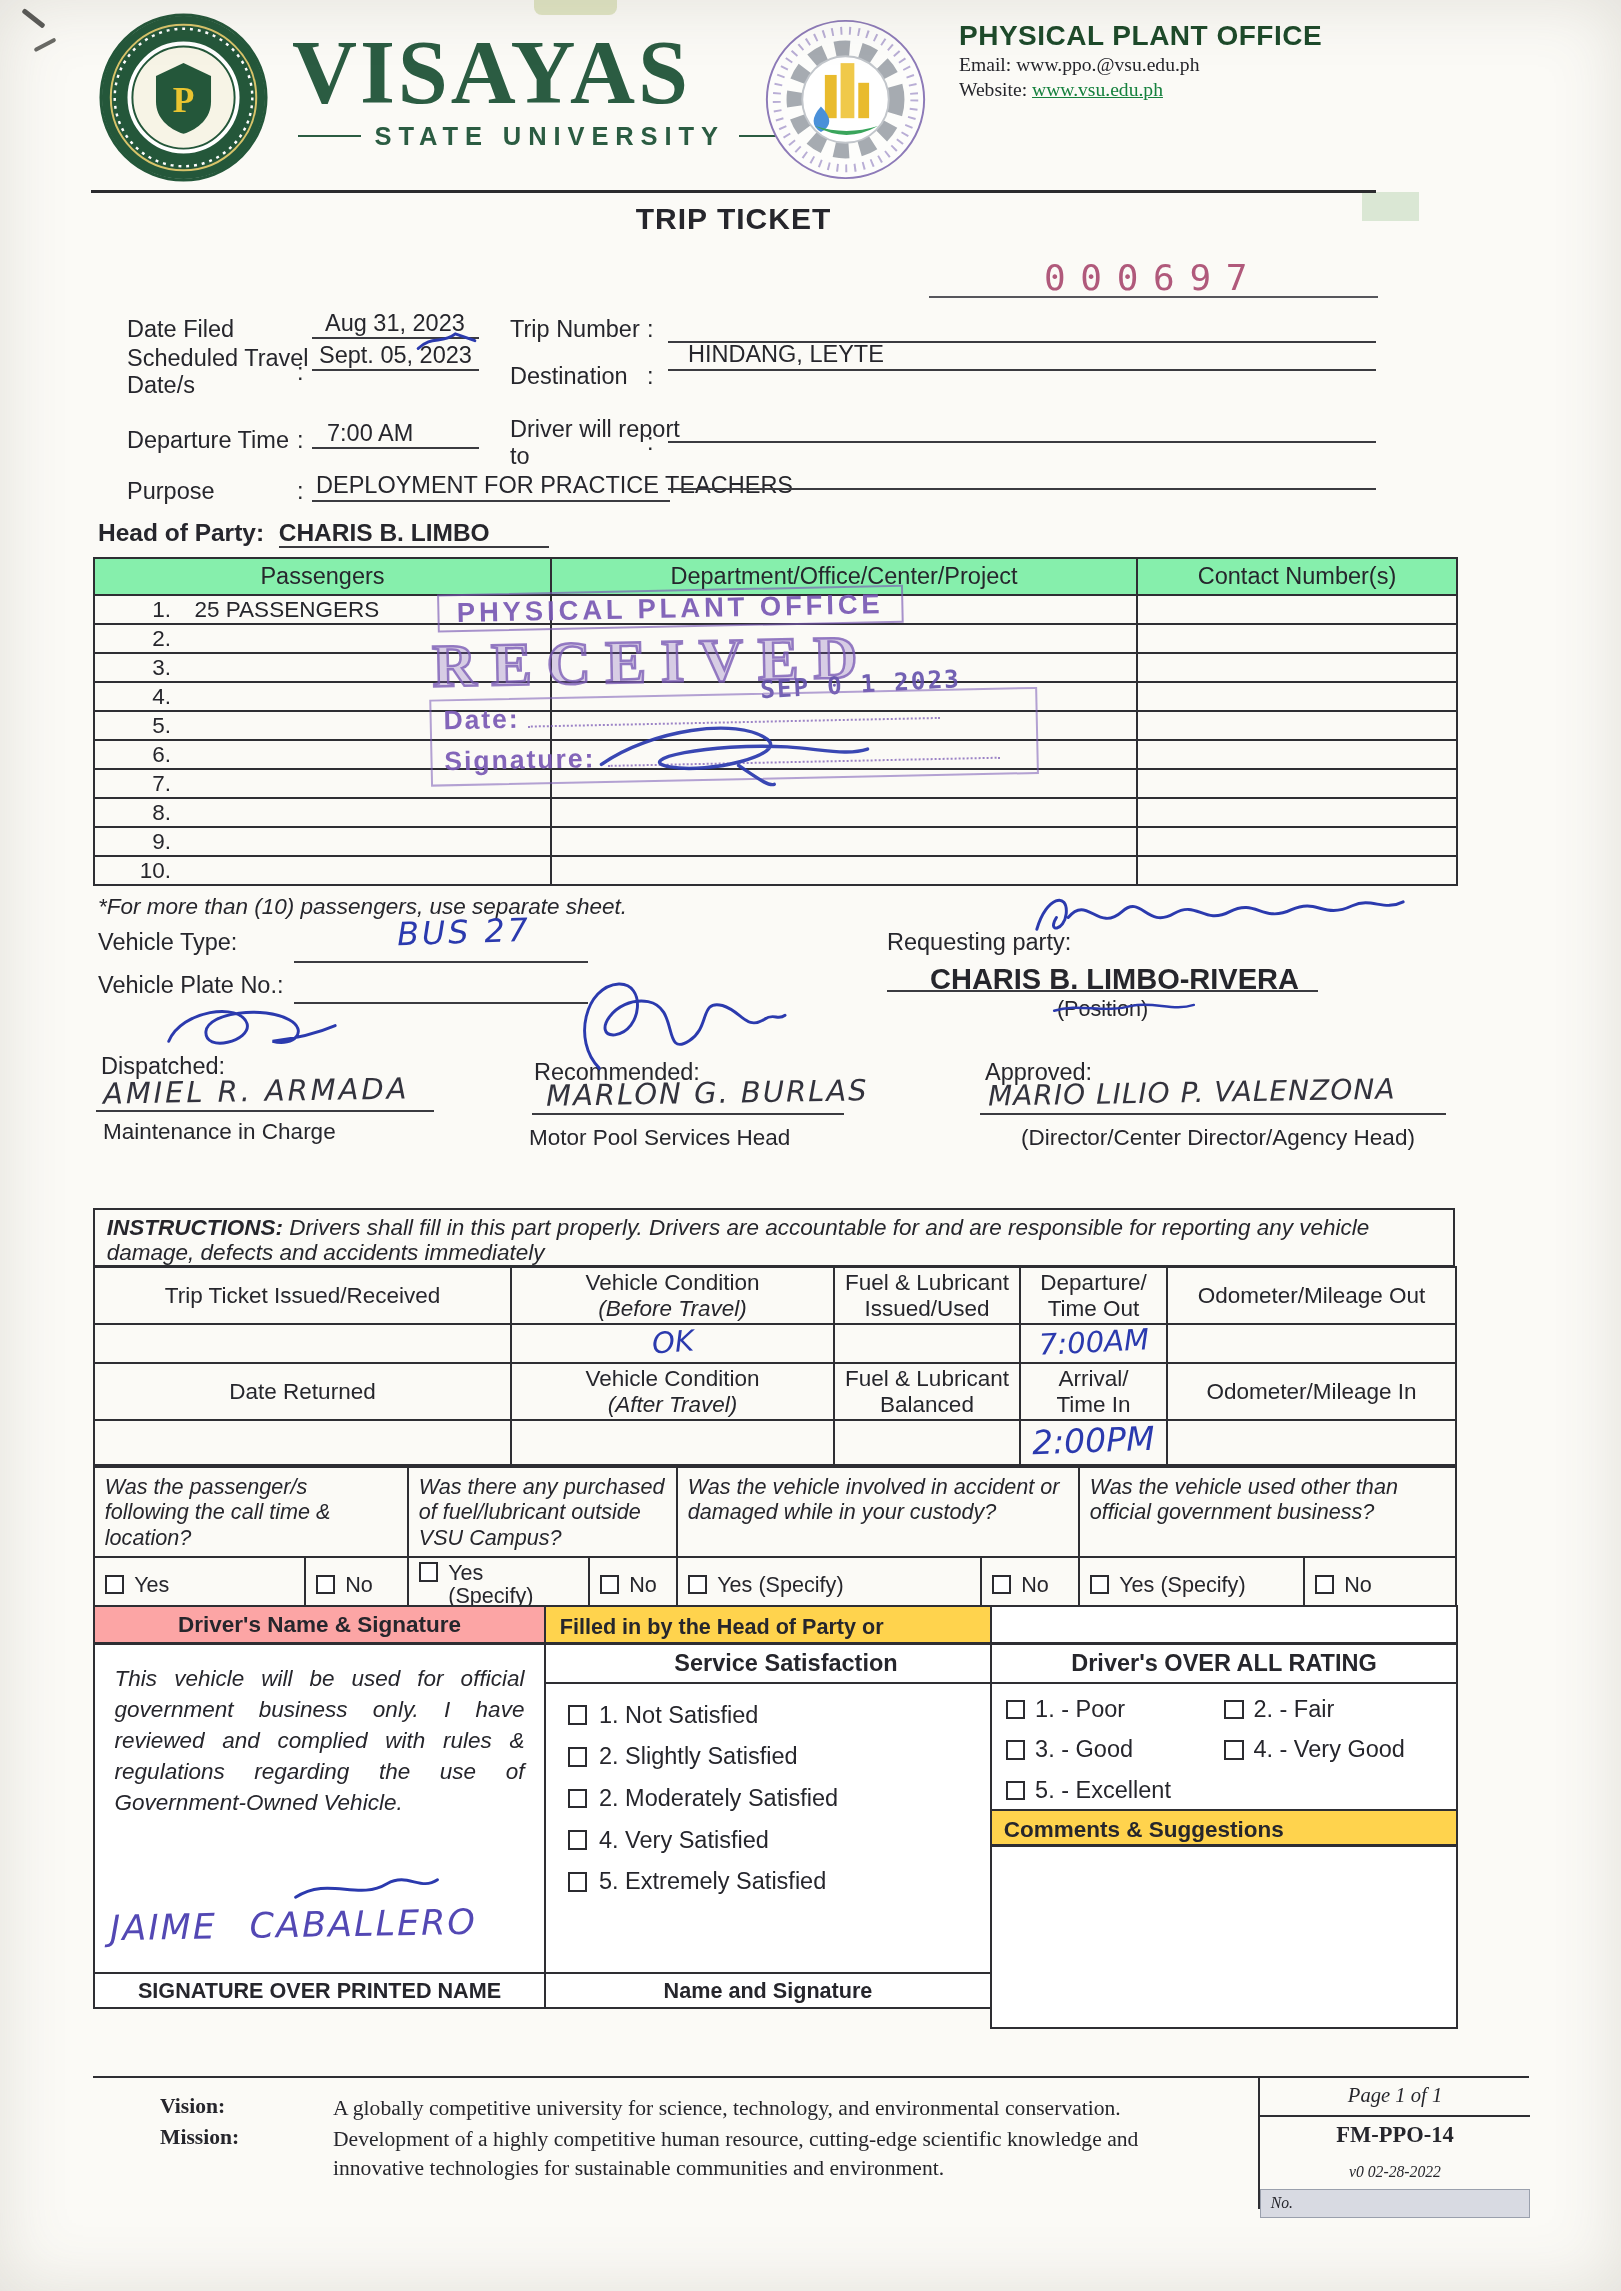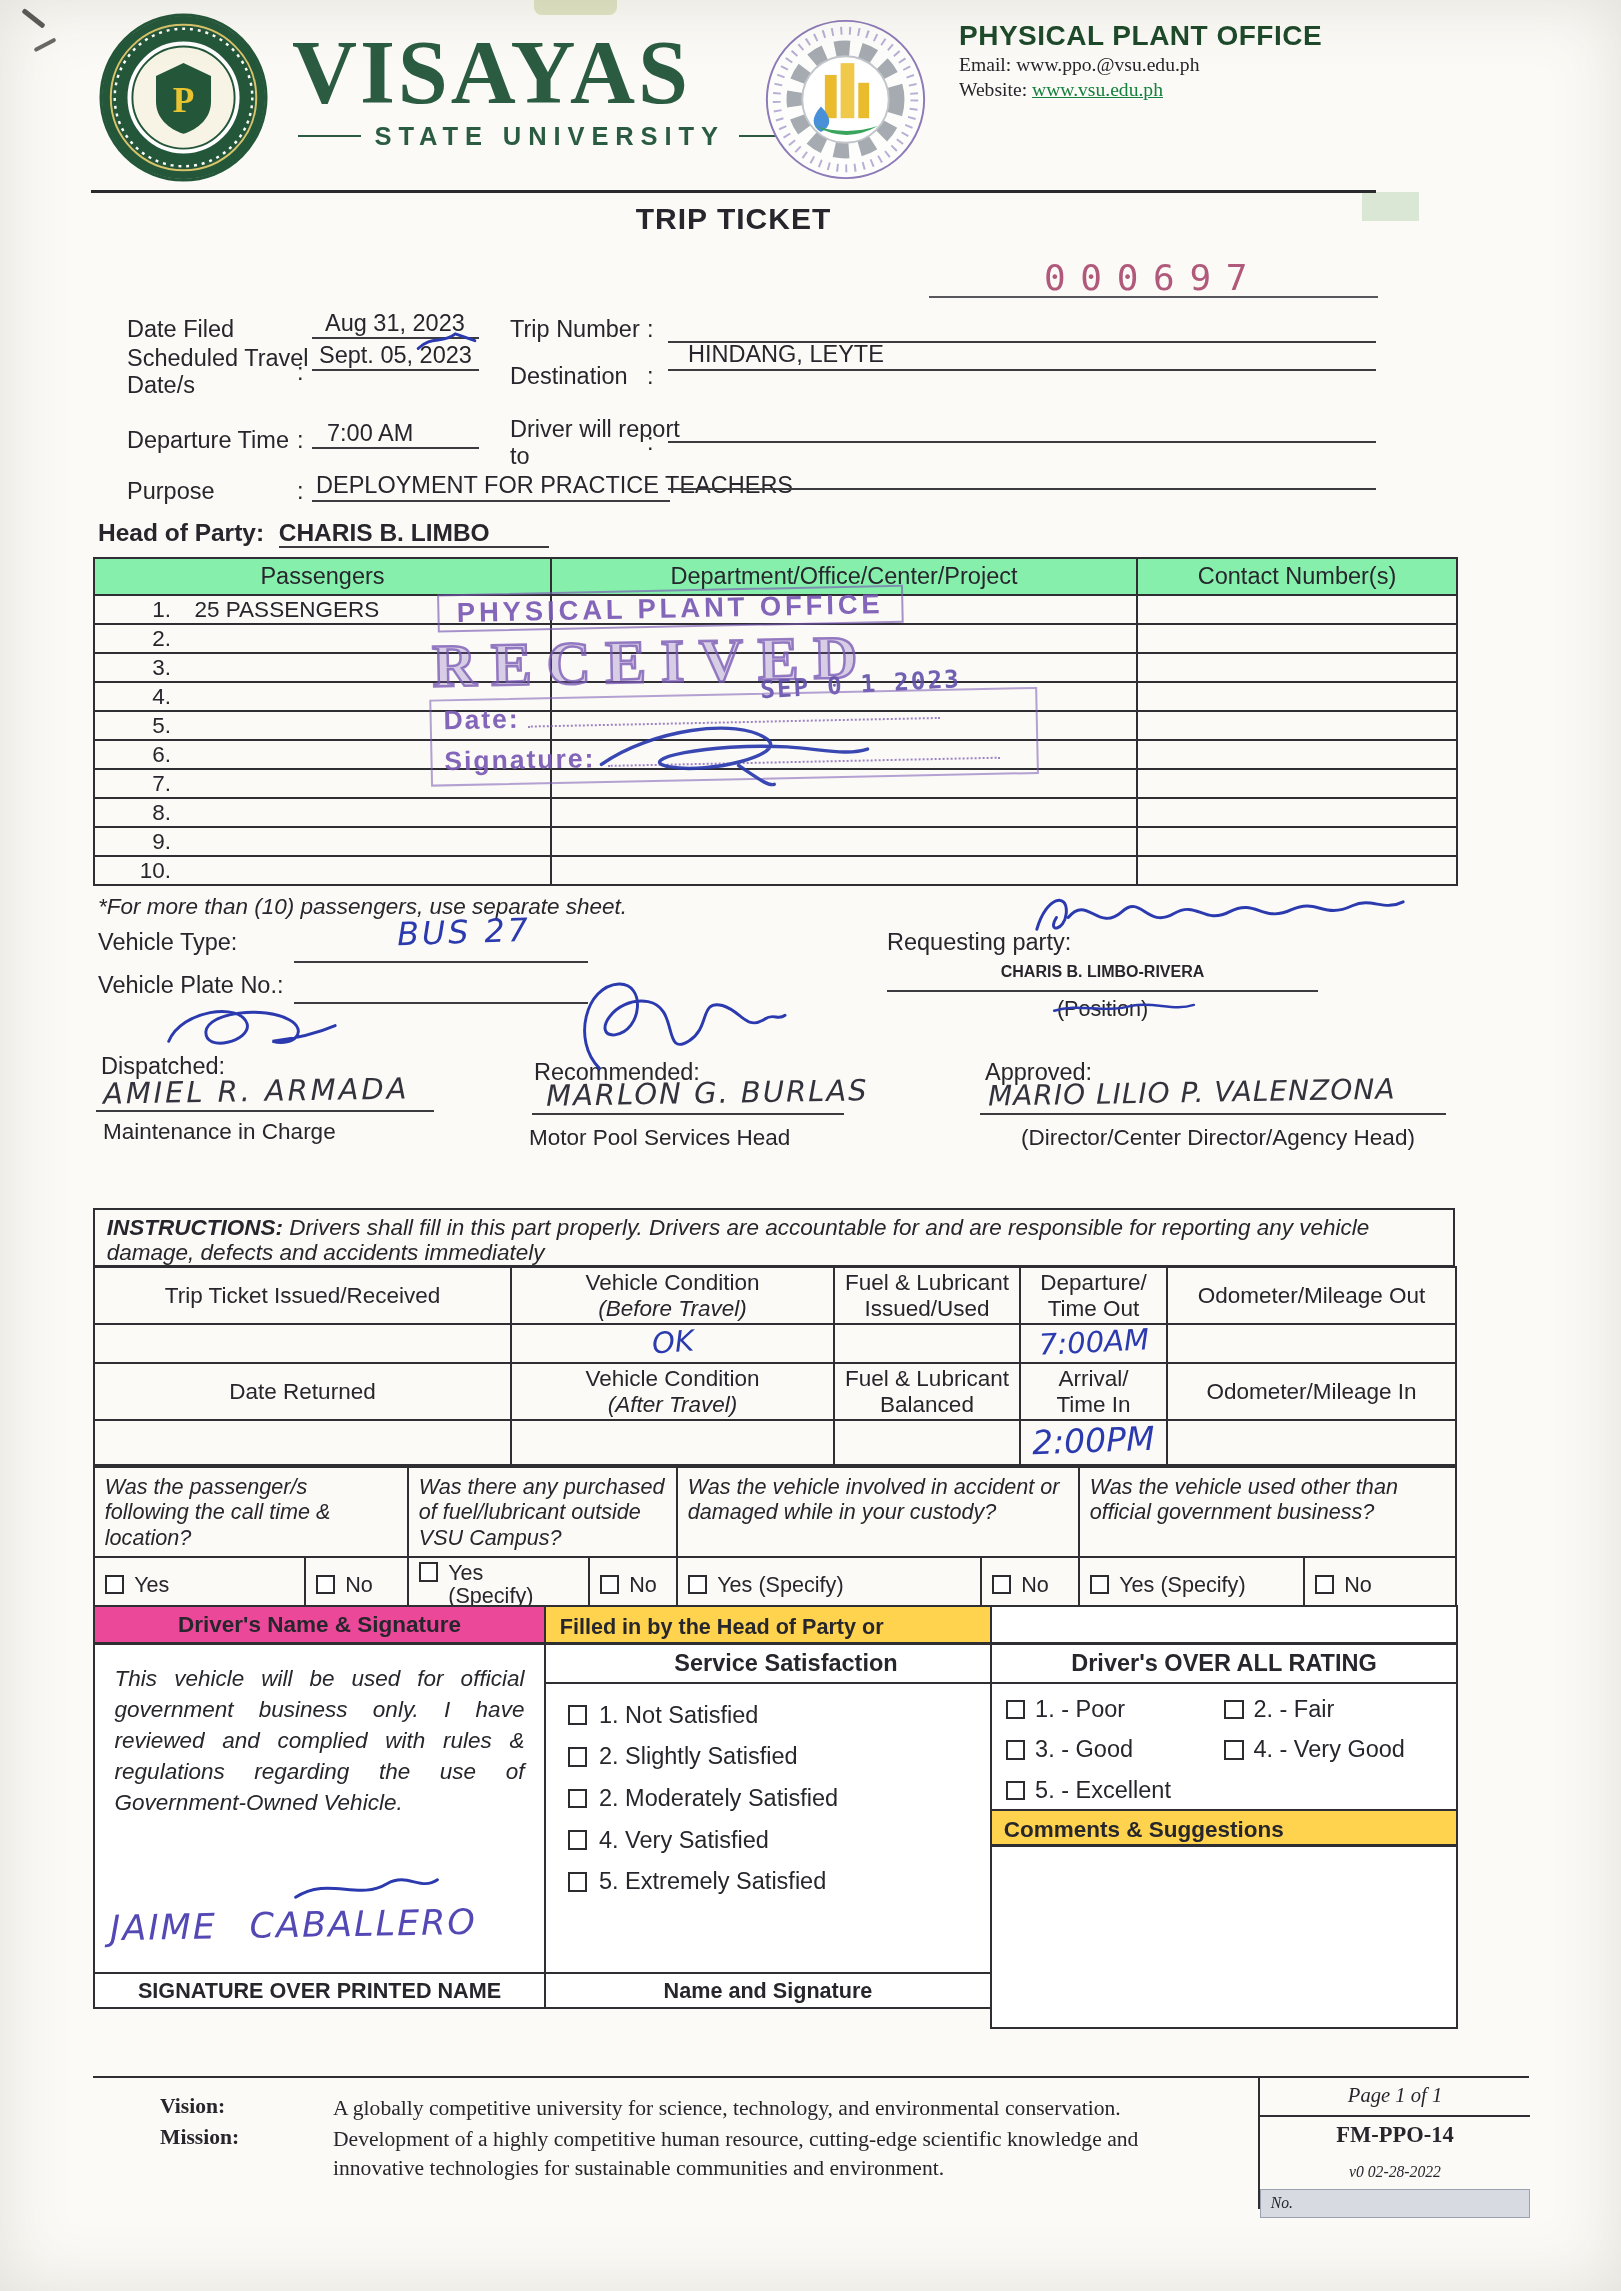--- a/index.html
+++ b/index.html
@@ -41,21 +41,21 @@
   
   .stamp{position:absolute;left:429px;top:588px;width:635px;color:#7a5ab5;transform:rotate(-1.2deg);opacity:.93;z-index:6}
   .stamp-office{display:inline-block;border:2.9px solid rgba(122,90,181,.7);padding:1px 17.6px;font-weight:bold;font-size:27.4px;letter-spacing:3.9px;margin-left:9.8px}
   .stamp-received{font-family:"Liberation Serif",serif;font-weight:bold;font-size:61px;letter-spacing:14.7px;line-height:63px;color:rgba(122,90,181,.30);-webkit-text-stroke:2.5px rgba(122,90,181,.85);margin-top:2px;margin-left:3.9px}
   .stamp-lower{border:2.9px solid rgba(122,90,181,.6);width:608px;padding:3.9px 11.8px 7.8px 11.8px;margin-top:2px;position:relative}
   .stamp-lbl{font-size:26.5px;font-weight:bold;letter-spacing:2px}
   .stamp-dot{display:inline-block;width:412px;border-bottom:2px dotted rgba(122,90,181,.8);height:19.6px;margin-left:7.8px}
   .stamp-datestamp{position:absolute;left:331px;top:84px;font-family:"DejaVu Sans Mono",monospace;font-weight:bold;font-size:24.5px;letter-spacing:2px;color:rgba(96,76,170,.95);transform:rotate(-2deg);white-space:nowrap}
   
   .cell{position:absolute;border:2px solid #2e2e33;background:#fff}
-  .gray{background:#ec4899}
+  .gray{background:#fca5a5}
   .yellow{background:#ffd34d}
   .ctr{display:flex;align-items:center;justify-content:center;text-align:center}
   .svc-item{display:flex;align-items:center;gap:11.8px;margin-bottom:14.7px;font-size:23.5px}
   .rate-grid{display:grid;grid-template-columns:1fr 1fr;row-gap:13.7px;padding:11.8px 13.7px 0 13.7px;font-size:23.5px}
   .rate-item{display:flex;align-items:center;gap:9.8px}
   .ticket-num{font-family:"DejaVu Sans Mono",monospace;font-size:36px;letter-spacing:14.7px;color:#a8486e;opacity:.9}
   .edge{pointer-events:none;box-shadow:inset 0 0 69px rgba(95,88,70,.16)}
   svg.sig{position:absolute;z-index:7;overflow:visible}
 </style>
 </head>
@@ -240,21 +240,21 @@
 <div class="abs fline" style="left:294px;top:961px;width:294px"></div>
 <div class="abs hw hw-blue" style="left:397px;top:913px;font-size:32px;transform:rotate(-2deg);letter-spacing:2.9px">BUS 27</div>
 
 <div class="abs lbl" style="left:98px;top:972px">Vehicle Plate No.:</div>
 <div class="abs fline" style="left:294px;top:1002px;width:294px"></div>
 
 <div class="abs lbl" style="left:887px;top:929px">Requesting party:</div>
 <svg class="sig" style="left:1029px;top:888px" width="382" height="59" viewBox="0 0 390 60">
   <path d="M8 42 C 18 8, 40 4, 38 26 C 36 44, 18 46, 28 30 M40 30 C 60 6, 70 46, 95 24 C 115 6, 120 42, 148 26 C 172 12, 178 38, 205 24 C 232 10, 238 36, 268 22 C 295 10, 300 32, 330 18 C 350 9, 362 24, 382 14" fill="none" stroke="#2b3aae" stroke-width="3" stroke-linecap="round"></path>
 </svg>
-<div class="abs b" style="left:887px;top:963px;width:431px;text-align:center;font-size:16px">CHARIS B. LIMBO-RIVERA</div>
+<div class="abs b" style="left:930px;top:963px;width:431px;text-align:left;font-size:29px">CHARIS B. LIMBO-RIVERA</div>
 <div class="abs fline" style="left:887px;top:990px;width:431px"></div>
 <div class="abs" style="left:1039px;top:996px;width:127px;text-align:center;font-size:21.6px">(Position)</div>
 <svg class="sig" style="left:1051px;top:1000px" width="147" height="17.6" viewBox="0 0 150 18">
     <path d="M3 11 C 28 3, 55 14, 82 6 C 105 1, 125 12, 146 5" fill="none" stroke="#2b3aae" stroke-width="2.5" stroke-linecap="round"></path>
   </svg>
 
 <div class="abs lbl" style="left:101px;top:1053px">Dispatched:</div>
 <svg class="sig" style="left:157px;top:1002px" width="186" height="57" viewBox="0 0 190 58">
   <path d="M12 40 C 25 8, 85 0, 92 22 C 97 40, 48 52, 50 30 C 52 10, 110 4, 135 18 C 155 29, 140 46, 118 40 C 150 36, 168 30, 182 24" fill="none" stroke="#2b3aae" stroke-width="3" stroke-linecap="round"></path>
 </svg>

